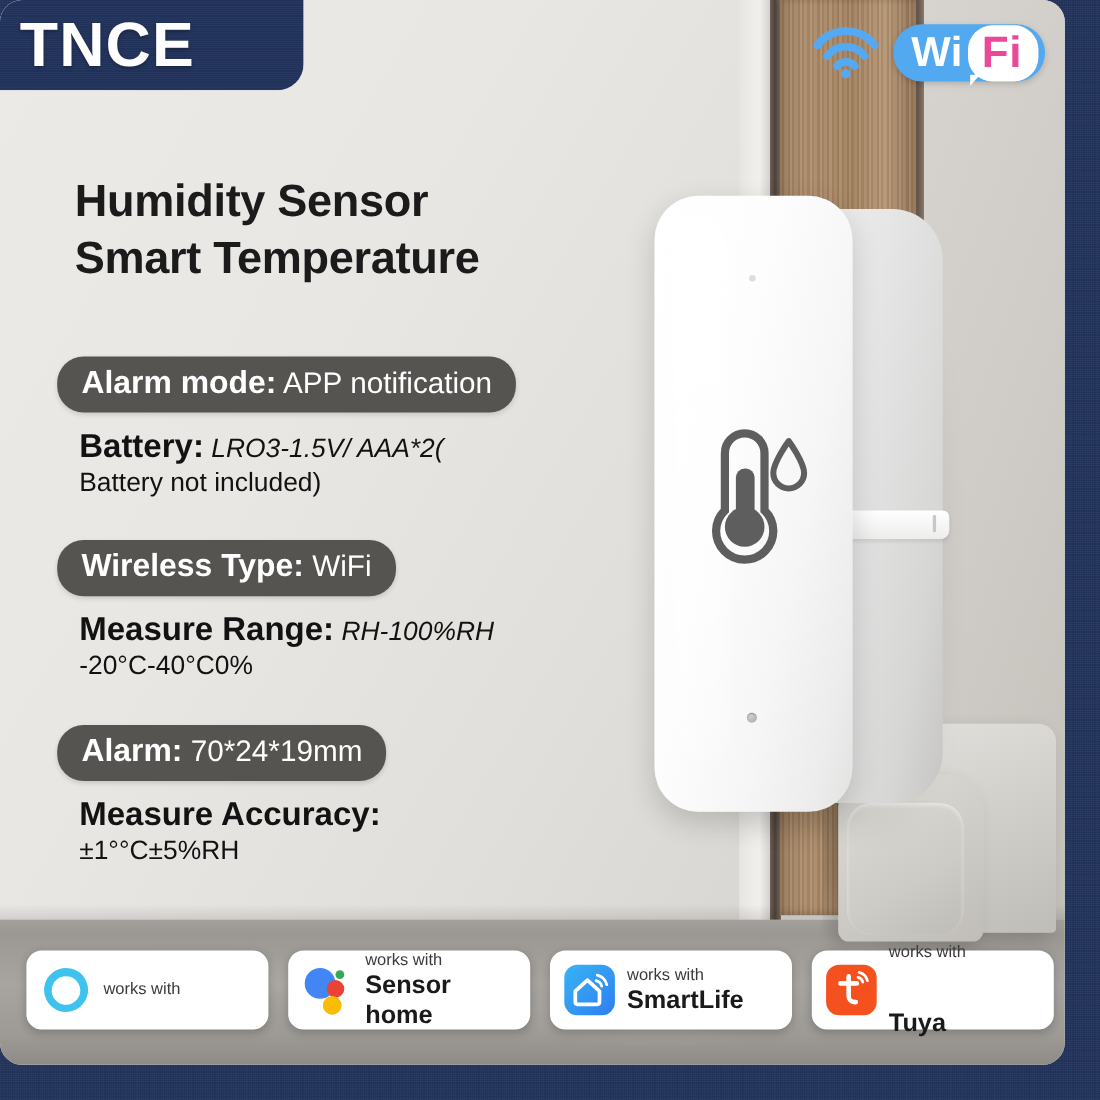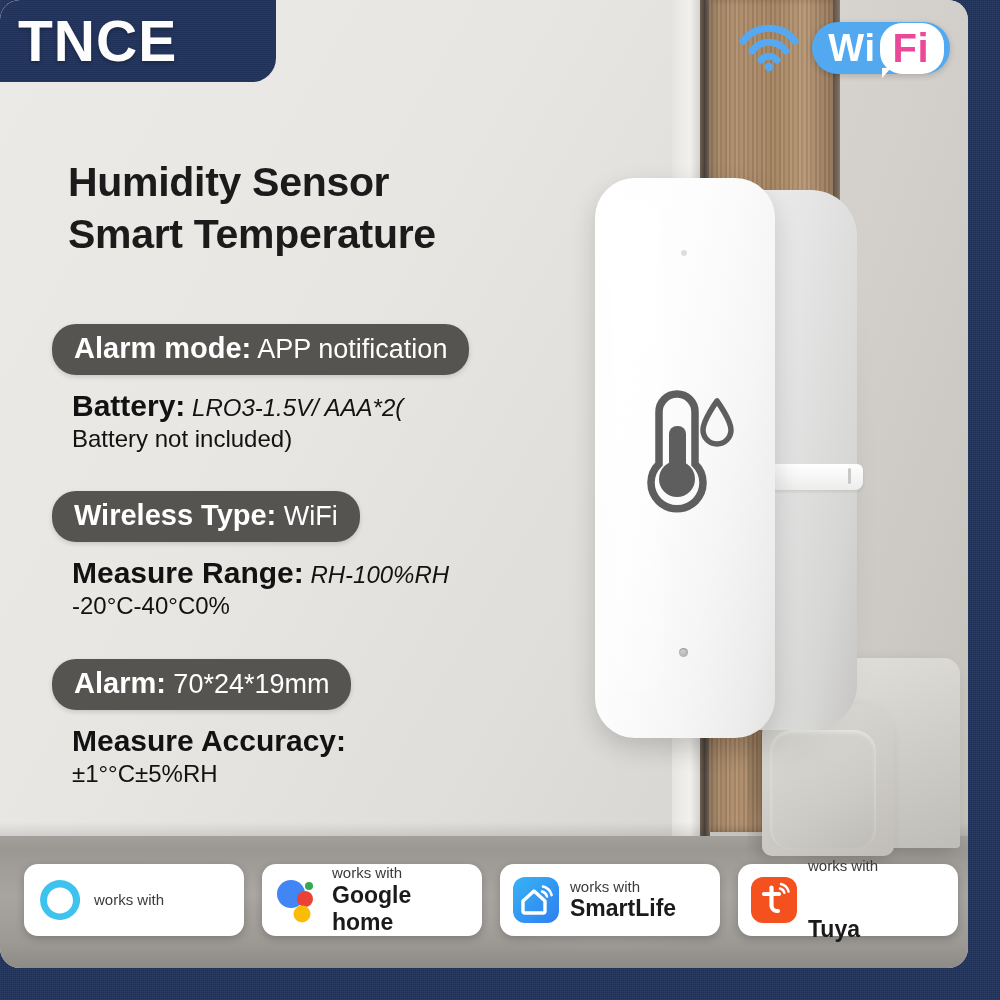--- a/index.html
+++ b/index.html
@@ -359,21 +359,21 @@
           <div class="badge-logo">
             <svg width="48" height="46" viewBox="0 0 48 46">
               <circle cx="17" cy="17" r="14" fill="#4285f4"></circle>
               <circle cx="35" cy="9" r="4" fill="#34a853"></circle>
               <circle cx="31" cy="22" r="8" fill="#ea4335"></circle>
               <circle cx="28" cy="37" r="8.5" fill="#fbbc05"></circle>
             </svg>
           </div>
           <div class="badge-txt">
             <span class="badge-sm">works with</span>
-            <span class="badge-lg">Google home</span>
+            <span class="badge-lg">Sensor home</span>
           </div>
         </div>
         <div class="badge">
           <div class="badge-logo">
             <svg width="48" height="48" viewBox="0 0 48 48">
               <defs>
                 <linearGradient id="slg" x1="0" y1="0" x2="1" y2="1">
                   <stop offset="0%" stop-color="#37b4f5"></stop>
                   <stop offset="100%" stop-color="#2f7ef0"></stop>
                 </linearGradient>

